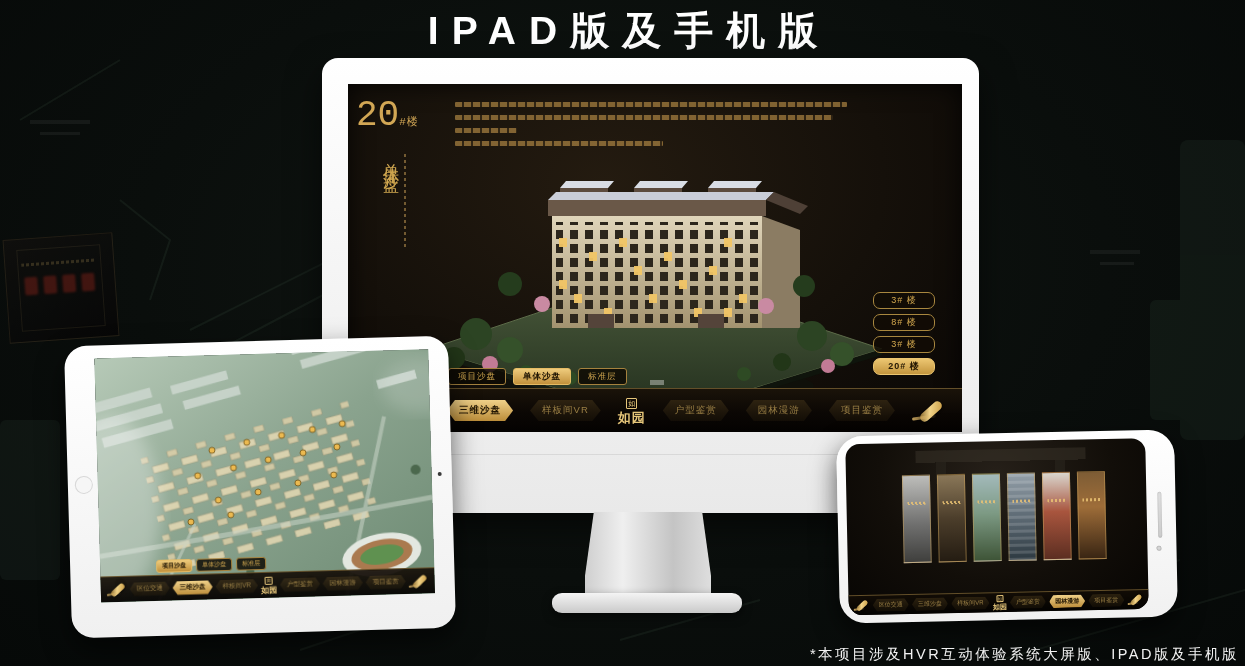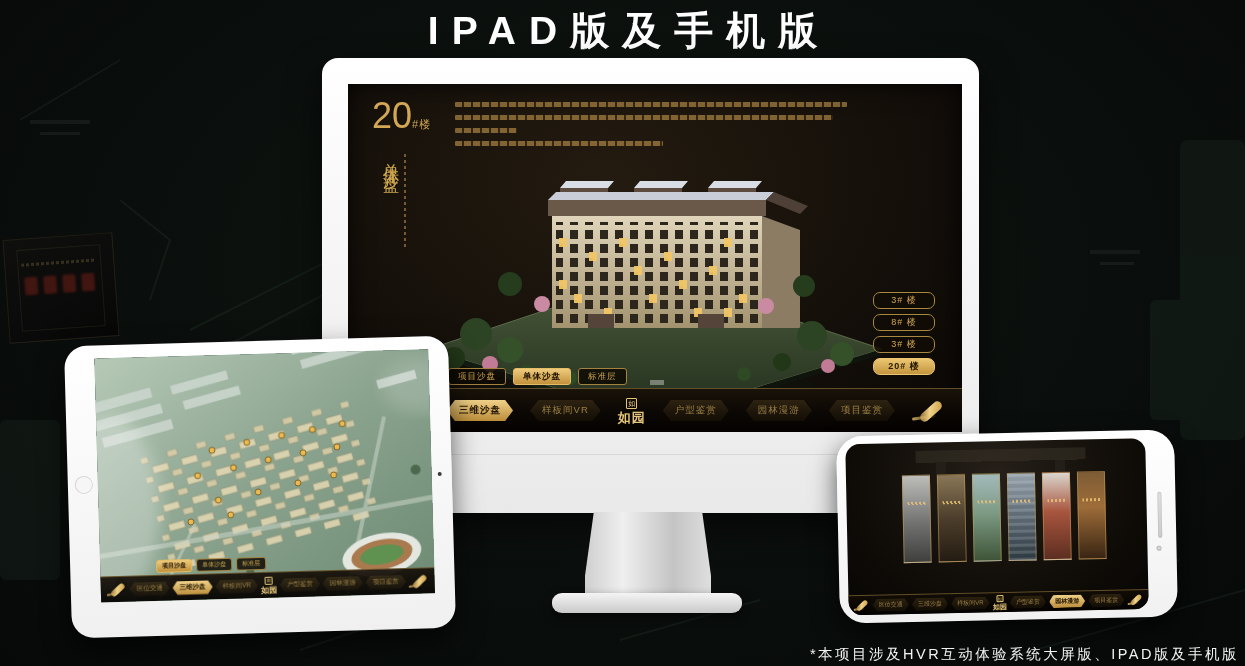--- a/index.html
+++ b/index.html
@@ -53,21 +53,21 @@
   .mscreen{position:absolute;left:26px;top:26px;width:614px;height:348px;overflow:hidden;
     background:radial-gradient(ellipse at 42% 28%, #241b10 0%, #15100a 55%, #0a0705 100%);
     box-shadow:inset 0 0 24px rgba(0,0,0,.8);}
   .stand-neck{position:absolute;left:585px;top:512px;width:126px;height:86px;
     background:linear-gradient(90deg,#cfcfcf,#efefef 30%,#c4c4c4 70%,#dedede);
     clip-path:polygon(7% 0,93% 0,100% 74%,100% 100%,0 100%,0 74%);}
   .stand-base{position:absolute;left:552px;top:593px;width:190px;height:20px;border-radius:10px/9px;
     background:linear-gradient(180deg,#f4f4f4,#c9c9c9);box-shadow:0 4px 10px rgba(0,0,0,.55);}
 
   
-  .m-num{position:absolute;left:24px;top:14px;color:#d2a755;font-family:Liberation Sans, sans-serif;font-size:36px;line-height:1;}
+  .m-num{position:absolute;left:8px;top:14px;color:#d2a755;font-family:Liberation Mono, monospace;font-size:36px;line-height:1;}
   .m-unit{font-size:11px;letter-spacing:1px;}
   .m-vert{position:absolute;left:32px;top:66px;color:#cfa64f;font-family:"DejaVu Serif",serif;
     font-size:16px;writing-mode:vertical-rl;text-orientation:upright;letter-spacing:5px;}
   .m-vert-en{position:absolute;left:56px;top:70px;width:2px;height:96px;
     background:repeating-linear-gradient(180deg,rgba(190,150,80,.55) 0 3px,transparent 3px 6px);}
   .m-desc{position:absolute;left:107px;top:18px;width:400px;}
   .dline{height:4.5px;border-radius:1px;margin-bottom:8.5px;filter:blur(.25px);
     background:repeating-linear-gradient(90deg,rgba(198,152,76,.6) 0 7px,rgba(198,152,76,.12) 7px 9px);}
   .bld{position:absolute;left:66px;top:50px;}
   .bbtns{position:absolute;left:525px;top:208px;display:flex;flex-direction:column;gap:5px;}

